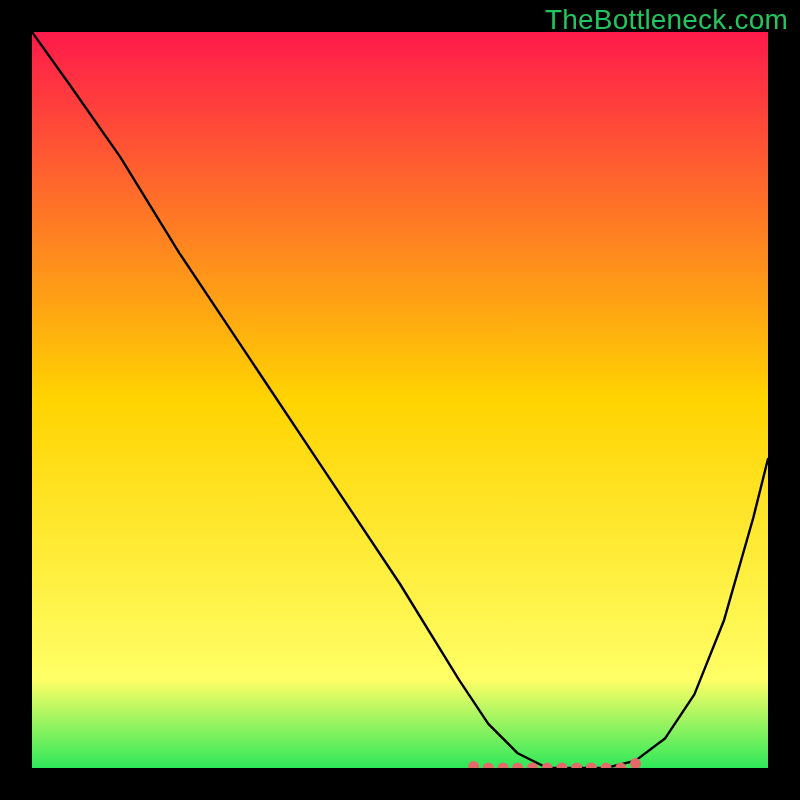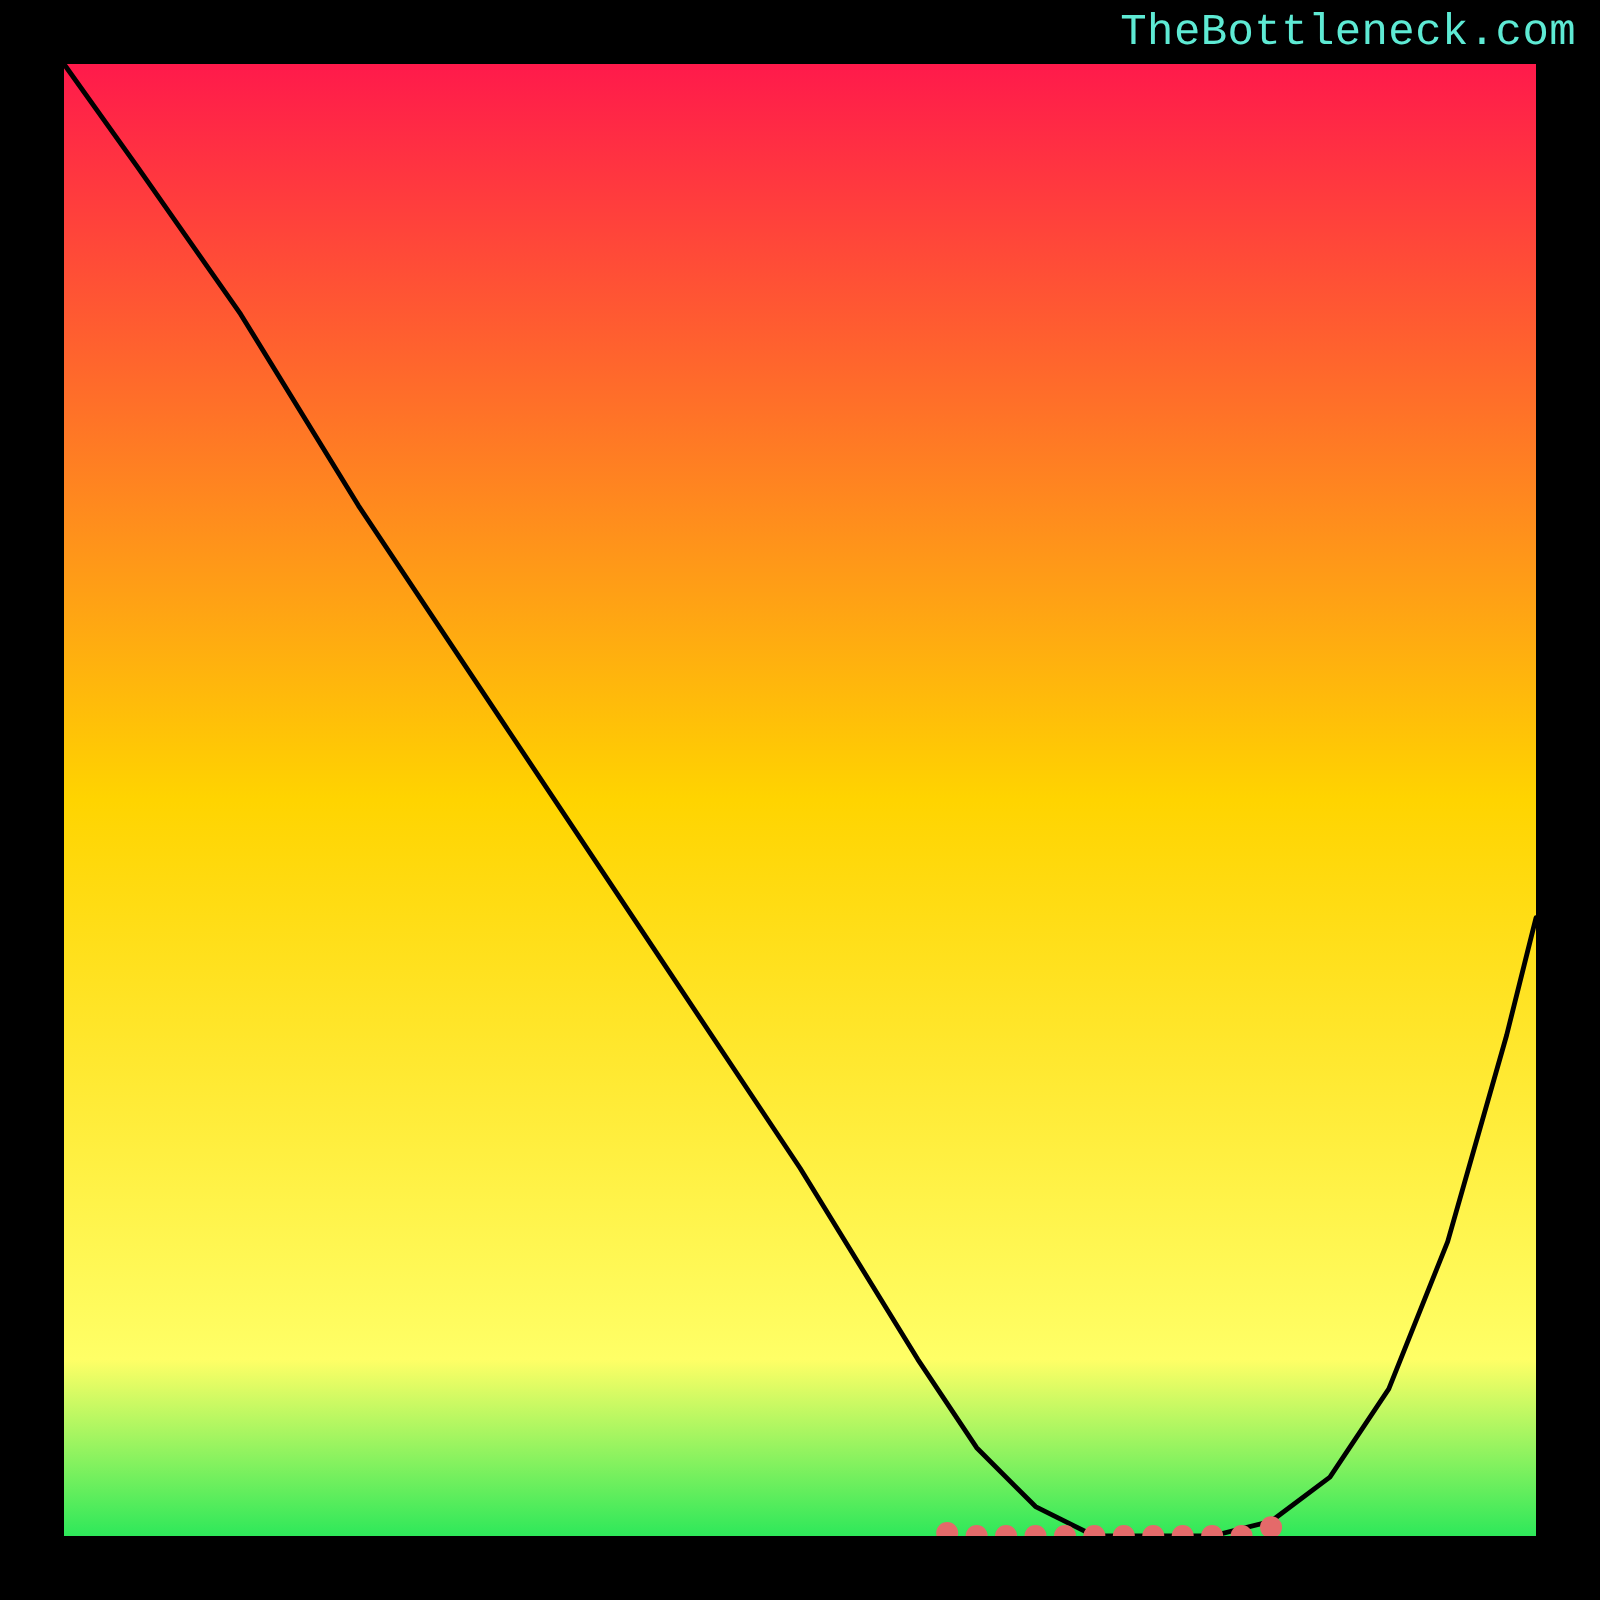--- a/index.html
+++ b/index.html
@@ -14,25 +14,24 @@
   .frame {
     position: relative;
     width: 800px;
     height: 800px;
     background: #000;
   }
   .watermark {
     position: absolute;
     top: 4px;
     right: 12px;
-    color: #5eead4;
-    font-size: 22px;
+    color: #22c55e;
+    font-size: 28px;
     letter-spacing: 0.2px;
     z-index: 5;
-    font-family: Liberation Mono, monospace;
   }
   .plot-wrap {
     position: absolute;
     left: 32px;
     top: 32px;
     width: 736px;
     height: 736px;
   }
   svg { display: block; }
 </style>

